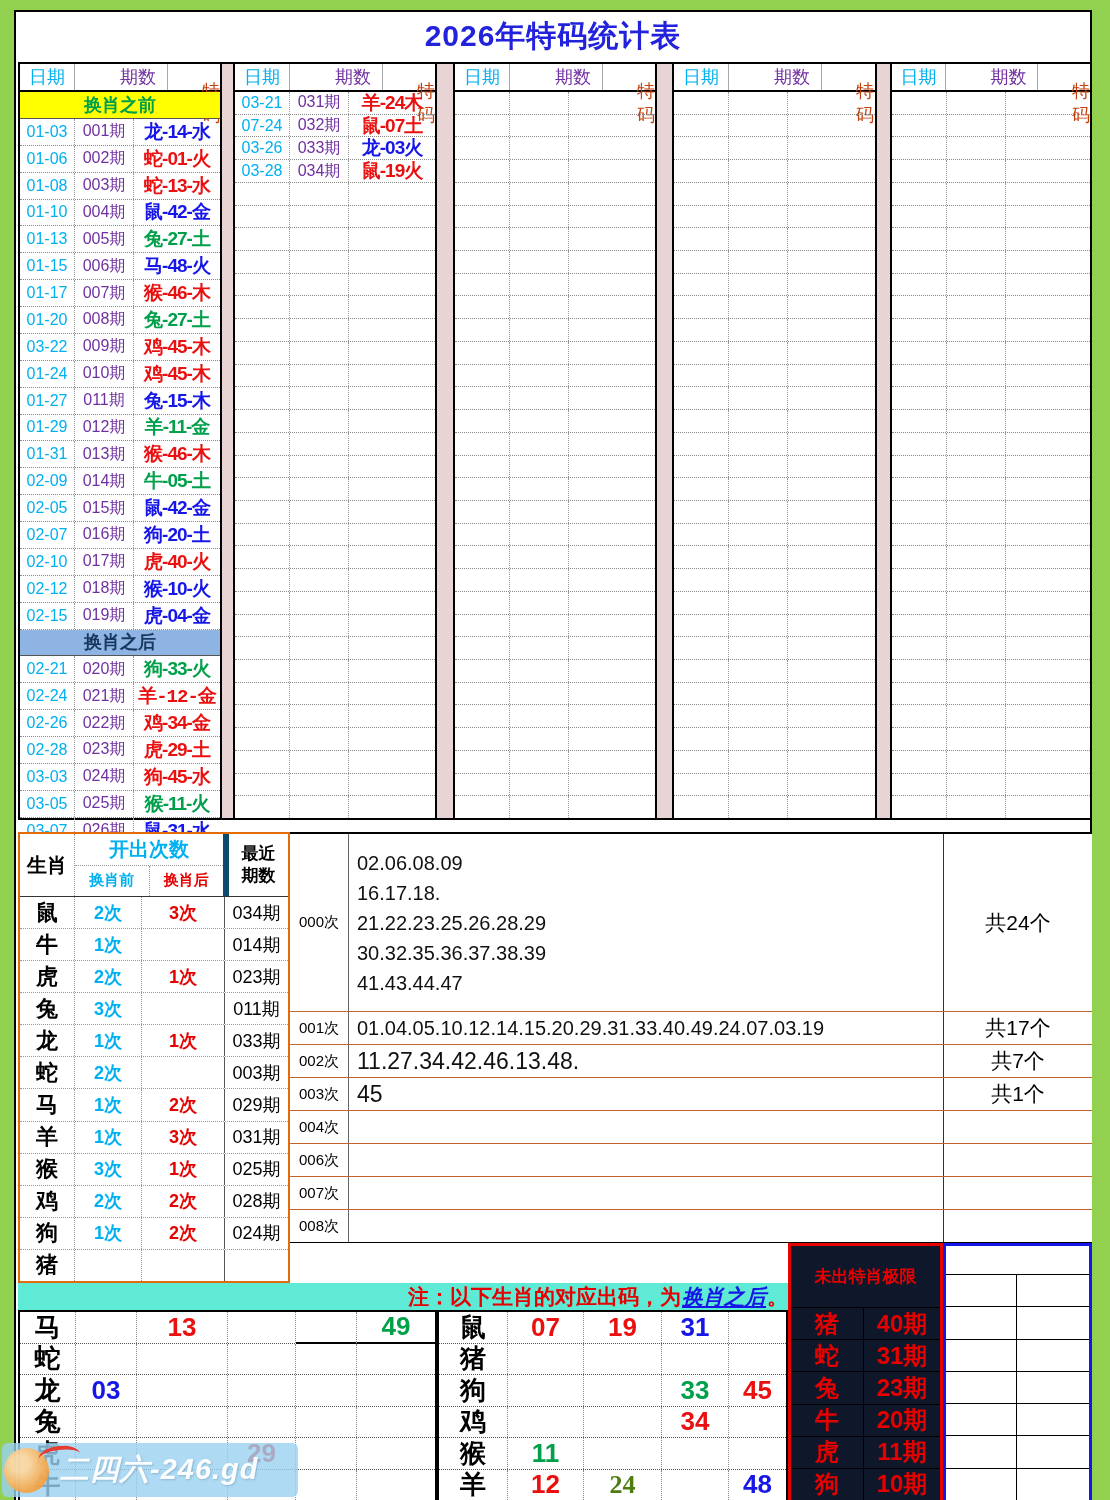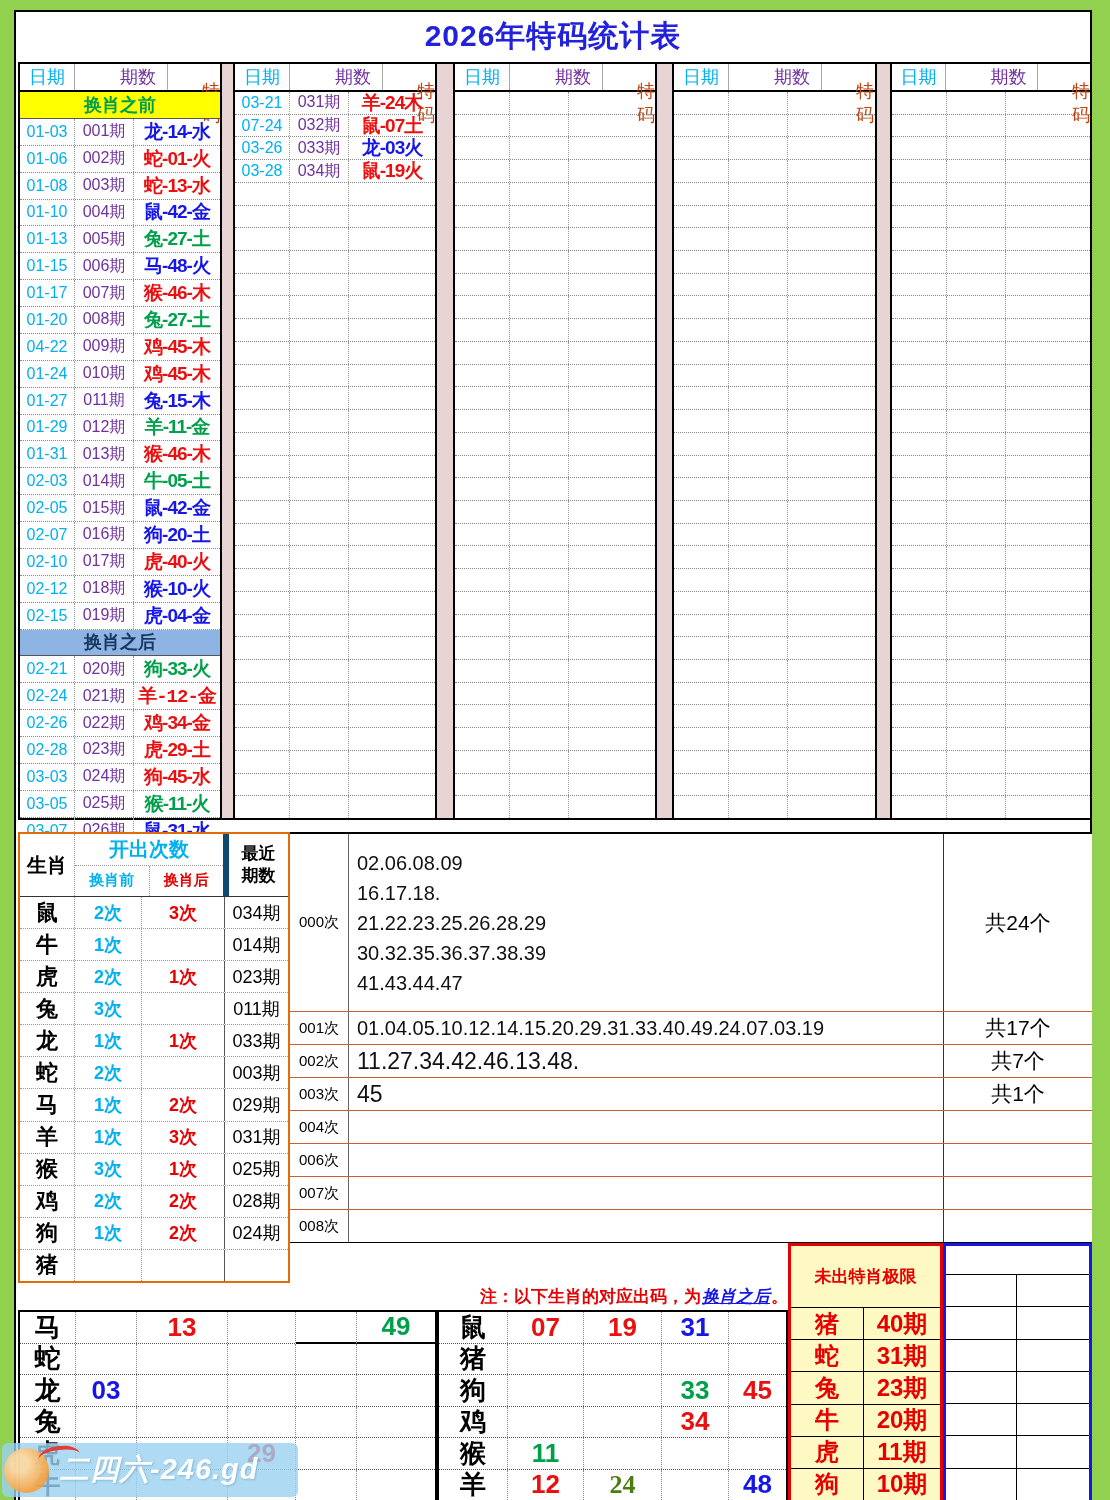--- a/index.html
+++ b/index.html
@@ -67,39 +67,39 @@
       padding-left:8px;font-size:20px;color:#111;}
   .fn .line{line-height:30px;white-space:nowrap;}
   .ft{width:148px;display:flex;align-items:center;justify-content:center;
       font-size:21px;border-left:1px solid #333;flex:none;}
   .f-tall{flex:1;}
   .f-reg{height:32px;flex:none;}
   .big{font-size:23px;}
   
   .note{position:absolute;left:18px;top:1283px;width:770px;height:27px;
         display:flex;align-items:center;justify-content:flex-end;
-        font-size:17px;font-weight:bold;color:#e60000;background:#ffffff;}
+        font-size:21px;font-weight:bold;color:#e60000;background:#5eead4;}
   .note .lnk{color:#1616e8;font-style:italic;text-decoration:underline;margin:0 1px;}
   
   .btab{position:absolute;top:1310px;border:2px solid #000;box-sizing:border-box;
         background:#fff;display:flex;flex-direction:column;border-bottom:none;}
   .bl{left:18px;width:419px;height:190px;}
   .bm{left:437px;width:351px;height:190px;}
   .brow{flex:1;display:flex;border-bottom:1px dotted #555;min-height:0;}
   .brow:last-child{border-bottom:none;}
   .brow>div{display:flex;align-items:center;justify-content:center;
             border-right:1px dotted #888;font-weight:bold;min-width:0;}
   .brow>div:last-child{border-right:none;}
   .bzod{font-size:26px;color:#000;}
   .bnum{font-size:26px;}
   .thickline{border-bottom:2px solid #000;margin-bottom:-1px;}
   
   .redbox{position:absolute;left:788px;top:1243px;width:155px;height:257px;
           border:3px solid #e60000;border-bottom:none;box-sizing:border-box;
-          background:#fef9c3;display:flex;flex-direction:column;}
+          background:#0f172a;display:flex;flex-direction:column;}
   .rhead{height:61px;display:flex;align-items:center;justify-content:center;
          color:#e60000;font-size:17px;font-weight:bold;border-bottom:1px solid #000;flex:none;}
   .rrow{flex:1;display:flex;border-bottom:1px solid #000;min-height:0;}
   .rrow:last-child{border-bottom:none;}
   .rrow>div{display:flex;align-items:center;justify-content:center;
             color:#e60000;font-size:24px;font-weight:bold;}
   .rz{width:72px;border-right:1px solid #000;}
   .rp{flex:1;}
   
   .bluebox{position:absolute;left:943px;top:1243px;width:149px;height:257px;
@@ -171,21 +171,21 @@
             <div class="tc dcell">01-17</div>
             <div class="tc pcell">007期</div>
             <div class="tc ccell" style="color: rgb(234, 16, 16);">猴-46-木</div>
           </div>
           <div class="trow">
             <div class="tc dcell">01-20</div>
             <div class="tc pcell">008期</div>
             <div class="tc ccell" style="color: rgb(0, 160, 74);">兔-27-土</div>
           </div>
           <div class="trow">
-            <div class="tc dcell">04-22</div>
+            <div class="tc dcell">03-22</div>
             <div class="tc pcell">009期</div>
             <div class="tc ccell" style="color: rgb(234, 16, 16);">鸡-45-木</div>
           </div>
           <div class="trow">
             <div class="tc dcell">01-24</div>
             <div class="tc pcell">010期</div>
             <div class="tc ccell" style="color: rgb(234, 16, 16);">鸡-45-木</div>
           </div>
           <div class="trow">
             <div class="tc dcell">01-27</div>
@@ -196,21 +196,21 @@
             <div class="tc dcell">01-29</div>
             <div class="tc pcell">012期</div>
             <div class="tc ccell" style="color: rgb(0, 160, 74);">羊-11-金</div>
           </div>
           <div class="trow">
             <div class="tc dcell">01-31</div>
             <div class="tc pcell">013期</div>
             <div class="tc ccell" style="color: rgb(234, 16, 16);">猴-46-木</div>
           </div>
           <div class="trow">
-            <div class="tc dcell">02-03</div>
+            <div class="tc dcell">02-09</div>
             <div class="tc pcell">014期</div>
             <div class="tc ccell" style="color: rgb(0, 160, 74);">牛-05-土</div>
           </div>
           <div class="trow">
             <div class="tc dcell">02-05</div>
             <div class="tc pcell">015期</div>
             <div class="tc ccell" style="color: rgb(22, 22, 232);">鼠-42-金</div>
           </div>
           <div class="trow">
             <div class="tc dcell">02-07</div>

